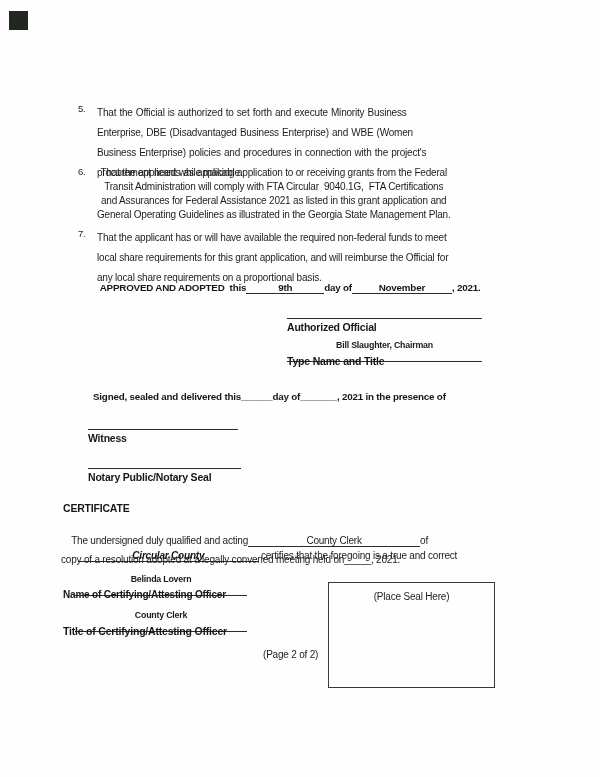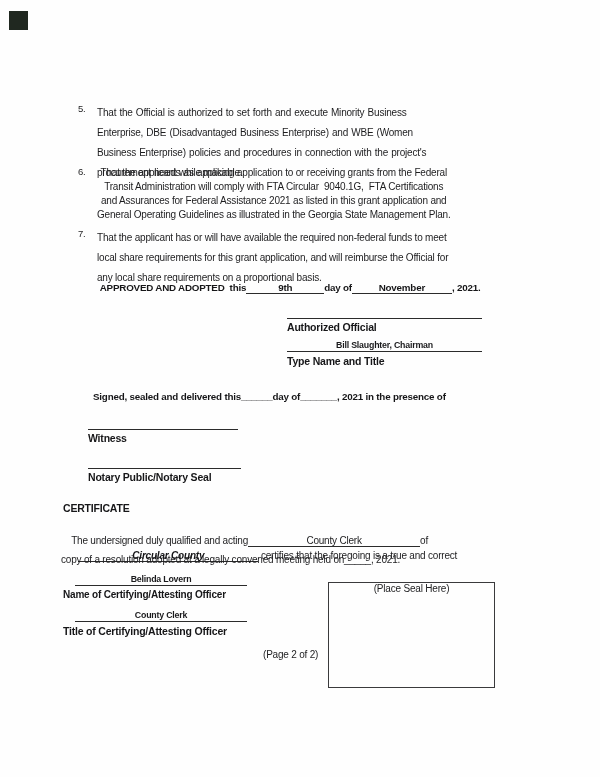--- a/index.html
+++ b/index.html
@@ -14,29 +14,29 @@
   .b{font-weight:bold;color:#161618;text-align:center;}
   .num{font-size:9.5px;}
   .word-sp{word-spacing:0.6px;}
   .fill{
     display:inline-block;border-bottom:1.2px solid #2b2b2b;text-align:center;
     vertical-align:baseline;white-space:pre;
   }
   .uline{border-bottom:1.3px solid #2b2b2b;height:0;}
   .name-over-line{
     text-align:center;border-bottom:1.2px solid #2b2b2b;
-    font-weight:bold;font-size:8.8px;padding-bottom:1px;color:#1a1a1c;
+    font-weight:bold;font-size:8.8px;padding-bottom:11px;color:#1a1a1c;
   }
   .italic{font-style:italic;}
   .inline-line{white-space:pre;}
   .bold-line{font-weight:bold;color:#161618;white-space:pre;}
   .adoption{font-size:9.8px;}
   .seal-box{
     border:1.2px solid #3a3a3c;background:transparent;
-    text-align:center;box-sizing:border-box;
+    text-align:center;padding-top:8px;box-sizing:border-box;
   }
   .corner-mark{width:19px;height:19px;}
 </style>
 </head>
 <body>
 
 <div class="page">
 
   <div class="abs corner-mark" style="left: 9px; top: 11px; background: rgb(32, 40, 32);"></div>
 

